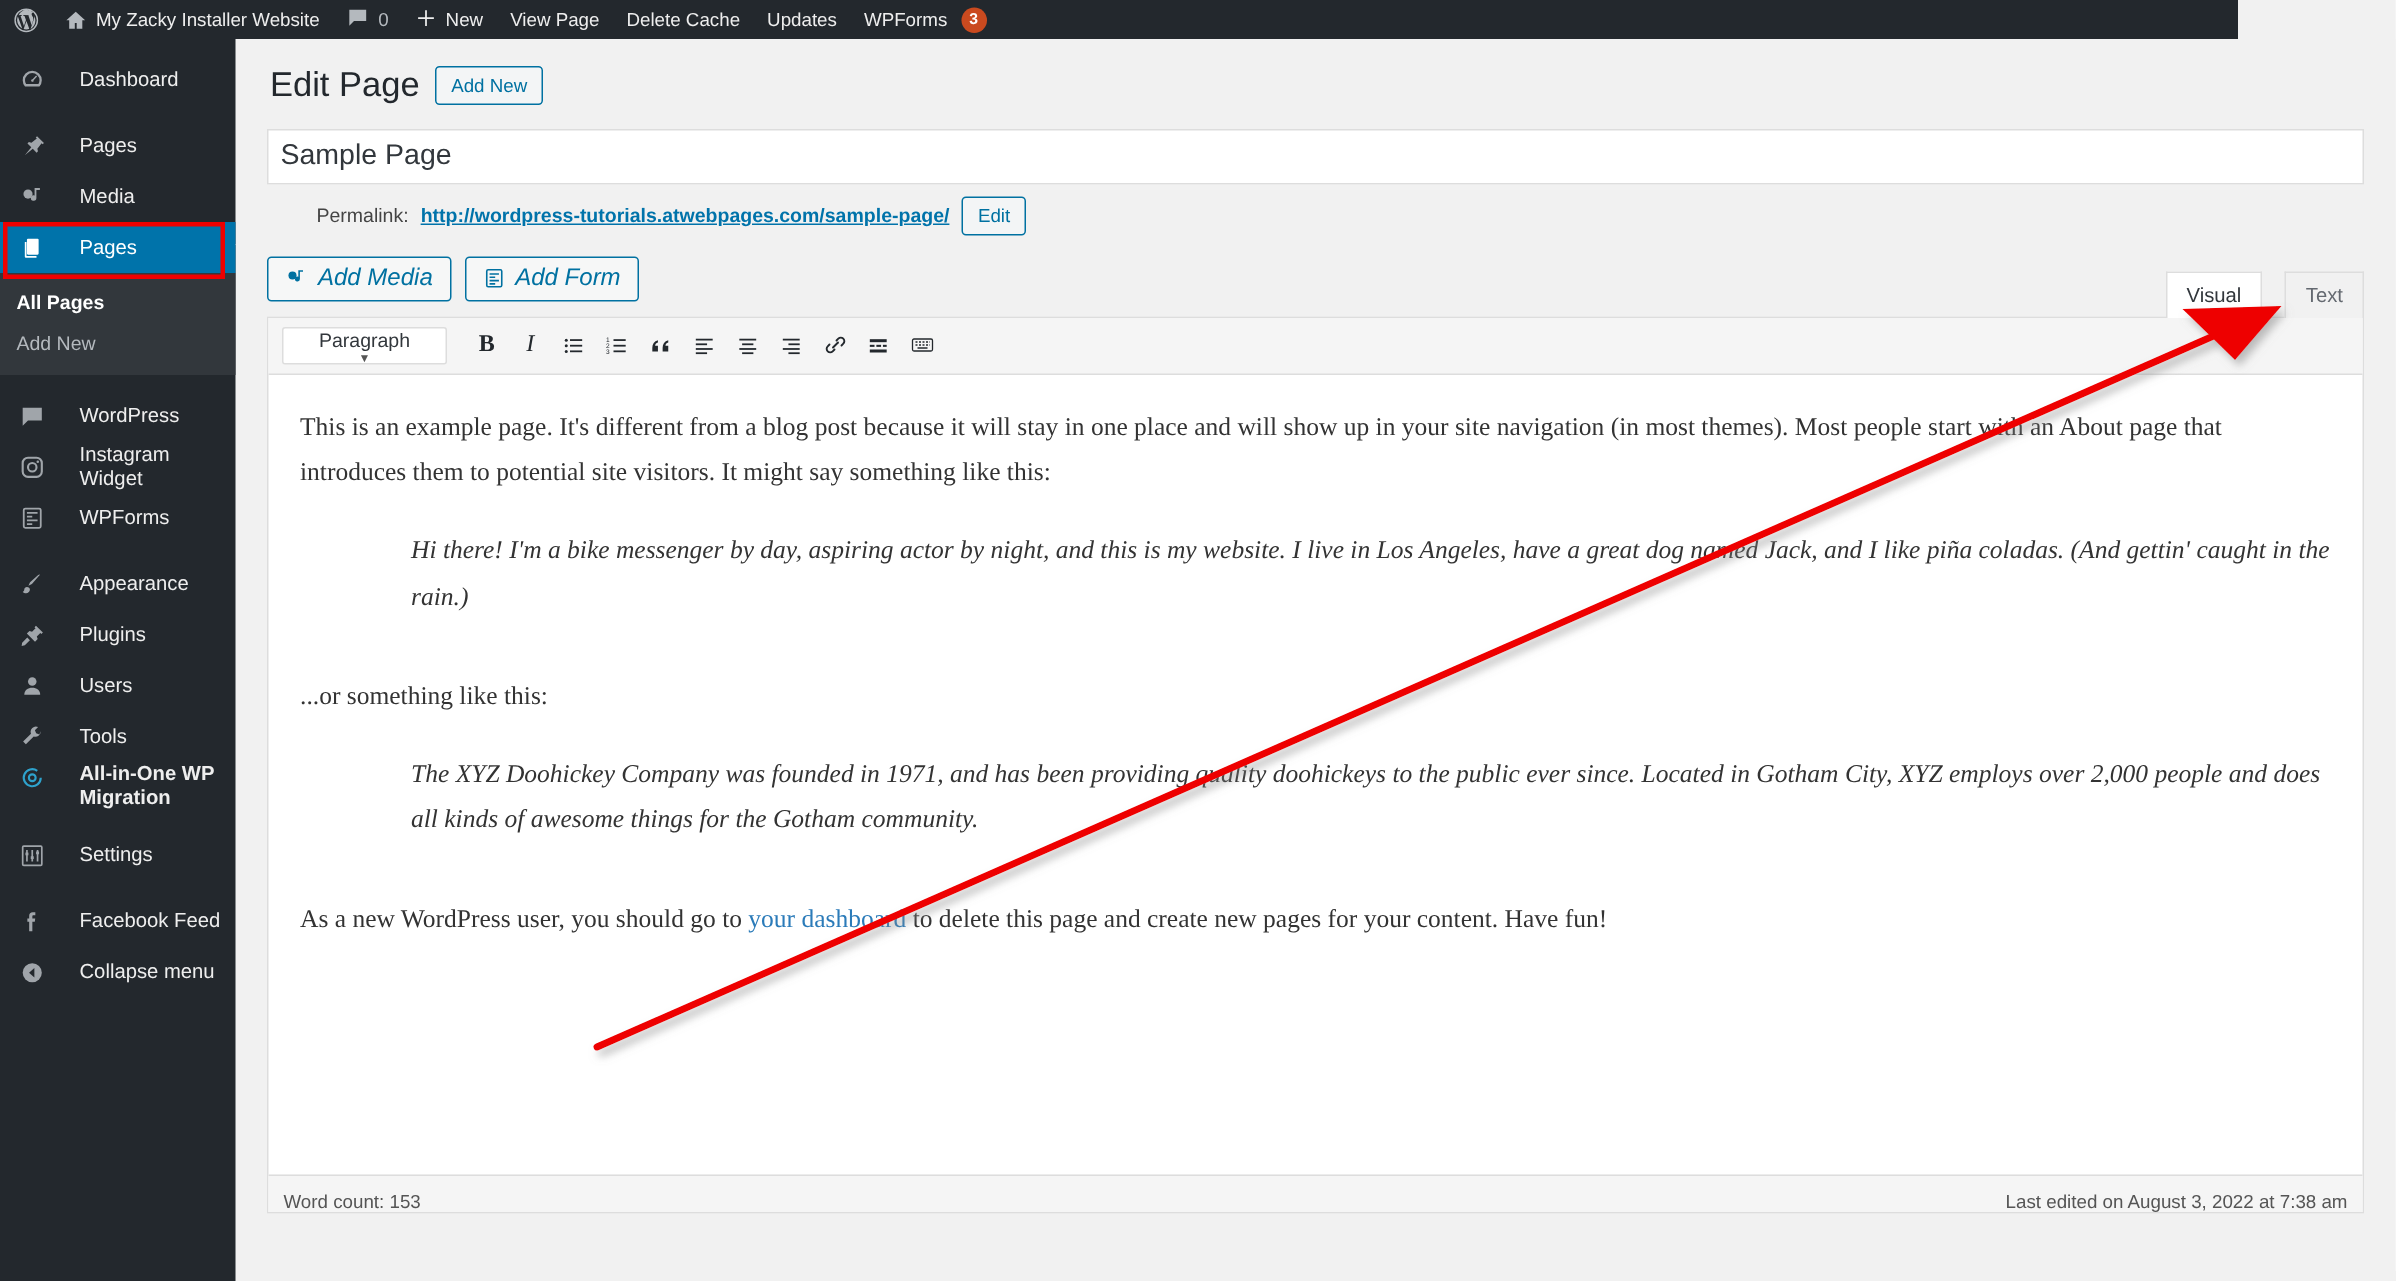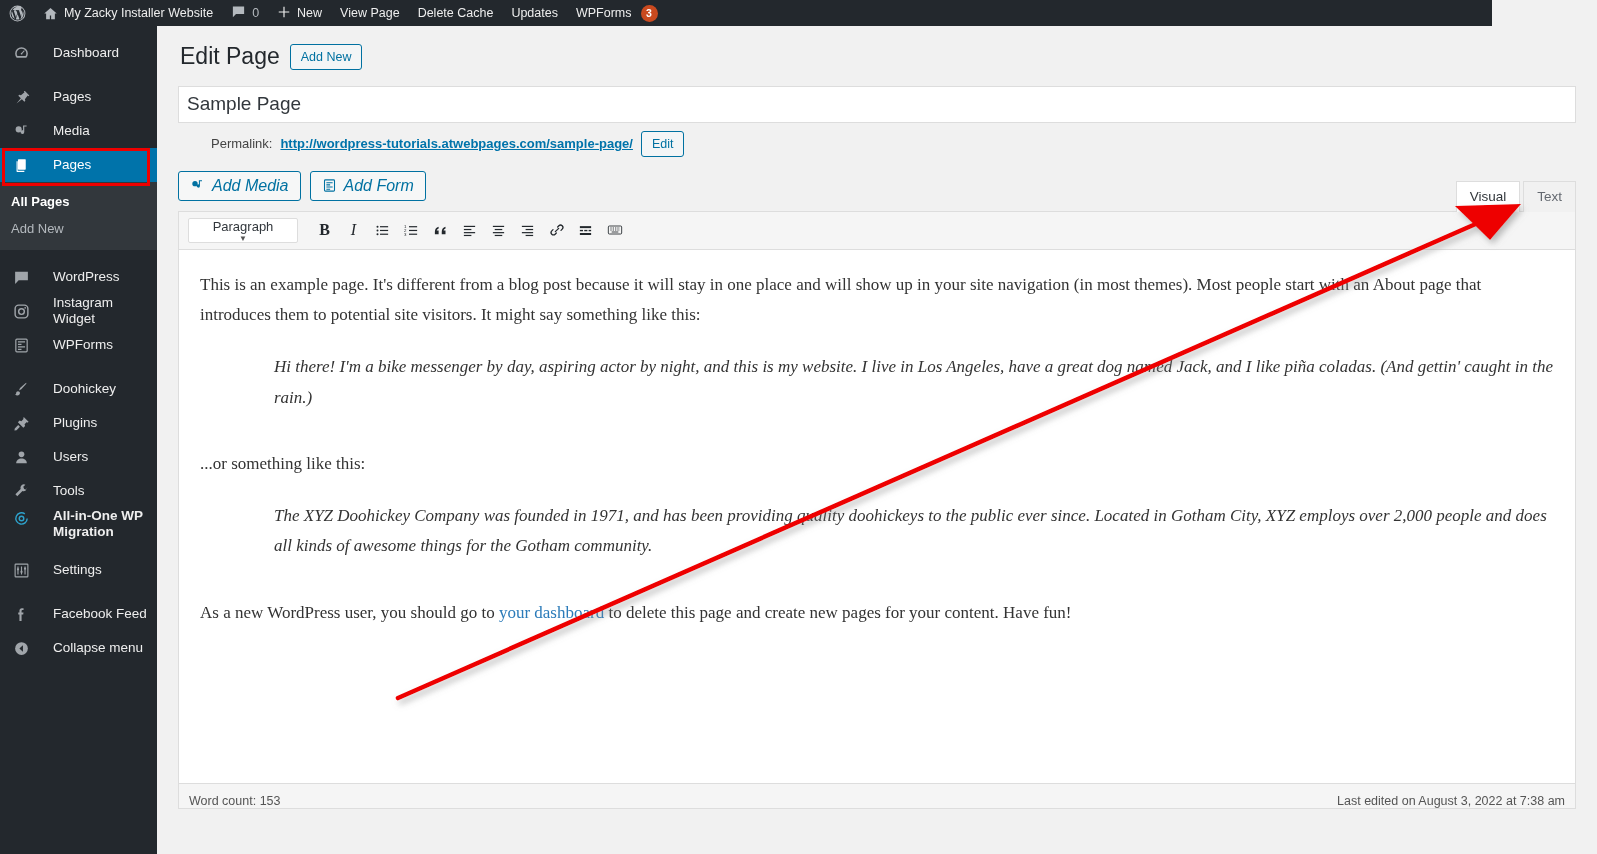--- a/index.html
+++ b/index.html
@@ -143,21 +143,21 @@
   }
   .tabs {
     position: absolute; right: -1px; top: -31px;
     display: flex; gap: 0; align-items: flex-end;
   }
   .tab {
     height: 31px; padding: 0 13px;
     display: flex; align-items: center;
     font-size: 13.5px; color: #646970;
     border: 1px solid #ddd; border-bottom: none;
-    background: #f1f1f1; margin-left: 3px;
+    background: #f1f1f1; margin-left: 15px;
   }
   .tab.active { background: #fff; color: #32373c; }
   .mce-toolbar {
     display: flex; align-items: center; gap: 0;
     height: 38px; padding: 0 9px;
     background: #f5f5f5; border-bottom: 1px solid #ddd;
   }
   .fmt-select {
     display: flex; align-items: center; justify-content: space-between;
     width: 110px; height: 25px; padding: 0 6px;
@@ -335,21 +335,21 @@
   </div>
 
   <div class="menu-gap"></div>
 
   <div class="menu-item">
     <span class="mi-icon">
       <svg width="17" height="17" viewBox="0 0 24 24" fill="currentColor">
         <path d="M19.8 3.2c-.6-.6-1.5-.5-2.2.1L9.9 10l-1.5 3.3 3.3-1.5 6.7-7.7c.7-.7.8-1.5.1-2.1zM7 14.5c-1.4 0-2.5 1.1-2.5 2.5 0 1.1-.7 1.8-1.5 2.2.8.8 2 1.3 3.2 1.3 2 0 3.6-1.6 3.6-3.5 0-1.4-1.2-2.5-2.8-2.5z"></path>
       </svg>
     </span>
-    <span class="mlabel">Doohickey</span>
+    <span class="mlabel">Appearance</span>
   </div>
 
   <div class="menu-item">
     <span class="mi-icon">
       <svg width="17" height="17" viewBox="0 0 24 24" fill="currentColor">
         <path d="M15.5 3l-1.4 1.4 1 1-3.3 3.3-2.4-.8-2.5 2.5 7.7 7.7 2.5-2.5-.8-2.4 3.3-3.3 1 1L22 9.5 15.5 3zM7.3 14.2L2.5 19l-.5 3 3-.5 4.8-4.8-2.5-2.5z"></path>
       </svg>
     </span>
     <span class="mlabel">Plugins</span>
   </div>

